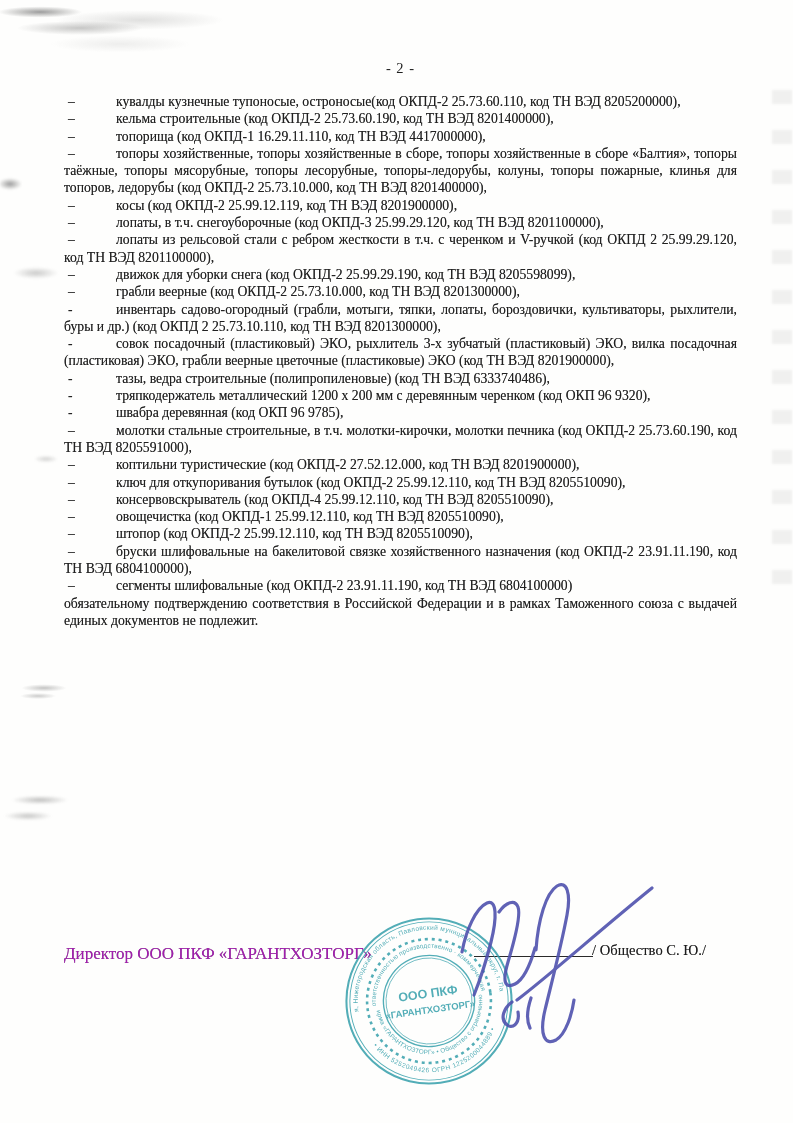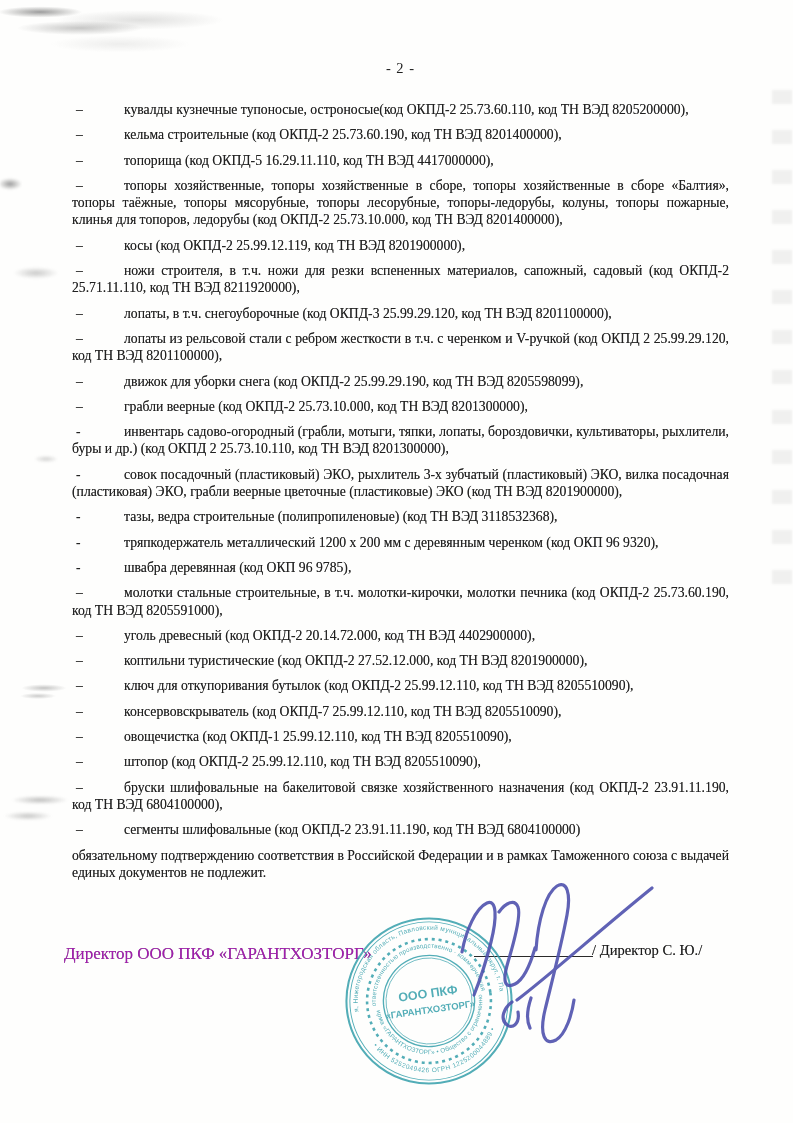--- a/index.html
+++ b/index.html
@@ -33,21 +33,21 @@
   .n-r1{left:772px;top:90px;width:20px;height:500px;
     background:repeating-linear-gradient(180deg, rgba(140,140,140,.12) 0 14px, rgba(0,0,0,0) 14px 40px);
     filter:blur(1.2px);}
 
   .page-num{position:absolute;left:64px;top:60px;width:673px;text-align:center;
     font-size:14.5px;letter-spacing:1px;}
 
   .content{position:absolute;left:64px;top:93px;width:673px;
     font-size:13.7px;line-height:17.3px;text-align:justify;
     color:#212121;text-shadow:0 0 .4px rgba(20,20,20,.55);}
-  .content p{margin:8px;padding:0;}
+  .content p{margin:0;padding:0;}
   .dash{display:inline-block;width:52px;text-indent:4px;}
 
   .sign-title{position:absolute;left:64px;top:944px;font-size:17px;color:#a21caf;
     text-shadow:0 0 .4px rgba(20,20,20,.5);}
   .sign-line{position:absolute;left:474px;top:955px;width:119px;height:1px;
     border-bottom:1.4px solid #2a2a2a;}
   .sign-name{position:absolute;left:592px;top:942px;font-size:14.6px;color:#1d1d1d;
     text-shadow:0 0 .4px rgba(20,20,20,.5);}
 
   .stamp{position:absolute;left:343px;top:915px;width:172px;height:172px;
@@ -67,71 +67,69 @@
   <div class="noise n-l5"></div>
   <div class="noise n-r1"></div>
 
   <div class="page-num">- 2 -</div>
 
   <div class="content" id="list">
   <p class="item"><span class="dash">–</span><span>кувалды кузнечные тупоносые, остроносые(код ОКПД-2  25.73.60.110, код ТН ВЭД 8205200000),</span></p>
 
   <p class="item"><span class="dash">–</span><span>кельма строительные (код ОКПД-2  25.73.60.190, код ТН ВЭД 8201400000),</span></p>
 
-  <p class="item"><span class="dash">–</span><span>топорища (код ОКПД-5  16.29.11.110, код ТН ВЭД 4417000000),</span></p>
+  <p class="item"><span class="dash">–</span><span>топорища (код ОКПД-1  16.29.11.110, код ТН ВЭД 4417000000),</span></p>
 
   <p class="item"><span class="dash">–</span><span>топоры хозяйственные, топоры хозяйственные в сборе, топоры хозяйственные в сборе «Балтия», топоры таёжные, топоры мясорубные, топоры лесорубные, топоры-ледорубы, колуны, топоры пожарные,  клинья для топоров, ледорубы (код ОКПД-2  25.73.10.000, код ТН ВЭД 8201400000),</span></p>
 
   <p class="item"><span class="dash">–</span><span>косы (код ОКПД-2  25.99.12.119, код ТН ВЭД 8201900000),</span></p>
 
-  <p class="item"><span class="dash">–</span><span>ножи строителя, в т.ч. ножи для резки вспененных материалов, сапожный, садовый (код ОКПД-2  25.71.11.110, код ТН ВЭД 8211920000),</span></p>
 
 
   <p class="item"><span class="dash">–</span><span>лопаты, в т.ч. снегоуборочные (код ОКПД-3  25.99.29.120, код ТН ВЭД 8201100000),</span></p>
 
   <p class="item"><span class="dash">–</span><span>лопаты из рельсовой стали с ребром жесткости в т.ч. с черенком и V-ручкой (код ОКПД 2 25.99.29.120, код ТН ВЭД 8201100000),</span></p>
 
   <p class="item"><span class="dash">–</span><span>движок для уборки снега (код ОКПД-2  25.99.29.190, код ТН ВЭД 8205598099),</span></p>
 
   <p class="item"><span class="dash">–</span><span>грабли веерные (код ОКПД-2  25.73.10.000, код ТН ВЭД 8201300000),</span></p>
 
   <p class="item"><span class="dash">-</span><span>инвентарь садово-огородный (грабли, мотыги, тяпки, лопаты, бороздовички, культиваторы, рыхлители, буры и др.) (код ОКПД 2 25.73.10.110, код ТН ВЭД 8201300000),</span></p>
 
   <p class="item"><span class="dash">-</span><span>совок посадочный (пластиковый) ЭКО, рыхлитель 3-х зубчатый (пластиковый) ЭКО, вилка посадочная (пластиковая) ЭКО, грабли веерные цветочные (пластиковые) ЭКО (код ТН ВЭД 8201900000),</span></p>
 
-  <p class="item"><span class="dash">-</span><span>тазы, ведра строительные (полипропиленовые) (код ТН ВЭД 3118532368),</span></p>
+  <p class="item"><span class="dash">-</span><span>тазы, ведра строительные (полипропиленовые) (код ТН ВЭД 6333740486),</span></p>
 
   <p class="item"><span class="dash">-</span><span>тряпкодержатель металлический 1200 х 200 мм с деревянным черенком (код ОКП 96 9320),</span></p>
 
   <p class="item"><span class="dash">-</span><span>швабра деревянная (код ОКП 96 9785),</span></p>
 
   <p class="item"><span class="dash">–</span><span>молотки стальные строительные,  в т.ч. молотки-кирочки, молотки печника (код ОКПД-2 25.73.60.190, код ТН ВЭД 8205591000),</span></p>
 
-  <p class="item"><span class="dash">–</span><span>уголь древесный (код ОКПД-2  20.14.72.000, код ТН ВЭД 4402900000),</span></p>
 
   <p class="item"><span class="dash">–</span><span>коптильни туристические (код ОКПД-2  27.52.12.000, код ТН ВЭД 8201900000),</span></p>
 
 
   <p class="item"><span class="dash">–</span><span>ключ для откупоривания бутылок (код ОКПД-2  25.99.12.110, код ТН ВЭД 8205510090),</span></p>
 
-  <p class="item"><span class="dash">–</span><span>консервовскрыватель (код ОКПД-7  25.99.12.110, код ТН ВЭД 8205510090),</span></p>
+  <p class="item"><span class="dash">–</span><span>консервовскрыватель (код ОКПД-4  25.99.12.110, код ТН ВЭД 8205510090),</span></p>
 
   <p class="item"><span class="dash">–</span><span>овощечистка (код ОКПД-1  25.99.12.110, код ТН ВЭД 8205510090),</span></p>
 
   <p class="item"><span class="dash">–</span><span>штопор (код ОКПД-2  25.99.12.110, код ТН ВЭД 8205510090),</span></p>
 
   <p class="item"><span class="dash">–</span><span>бруски шлифовальные на бакелитовой связке хозяйственного назначения (код ОКПД-2 23.91.11.190, код ТН ВЭД 6804100000),</span></p>
 
   <p class="item"><span class="dash">–</span><span>сегменты шлифовальные (код ОКПД-2  23.91.11.190, код ТН ВЭД 6804100000)</span></p>
 <p class="closing">обязательному подтверждению соответствия в Российской Федерации и в рамках Таможенного союза с выдачей единых документов не подлежит.</p>
     </div>
 
   <div class="sign-title">Директор ООО ПКФ «ГАРАНТХОЗТОРГ»</div>
   <div class="sign-line"></div>
-  <div class="sign-name">/ Директор С. Ю./</div>
+  <div class="sign-name">/ Общество С. Ю./</div>
 
   <svg class="stamp" viewBox="-100 -100 200 200">
     <g fill="none" stroke="#2e9ca8">
       <circle cx="0" cy="0" r="96" stroke-width="2.4"></circle>
       <circle cx="0" cy="0" r="92" stroke-width="1.1"></circle>
       <circle cx="0" cy="0" r="72" stroke-width="3" stroke-dasharray="3.5 4.5"></circle>
       <circle cx="0" cy="0" r="53" stroke-width="1.6"></circle>
       <circle cx="0" cy="0" r="50" stroke-width="0.9"></circle>
     </g>
     <defs>

